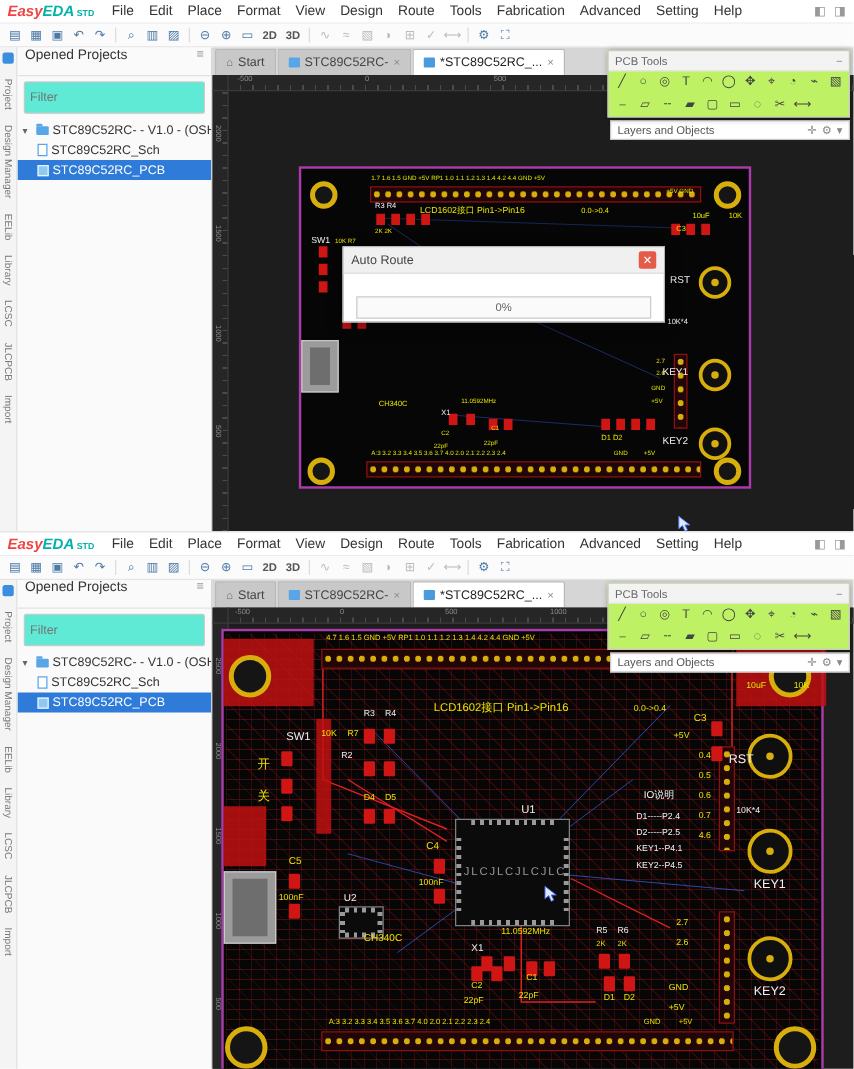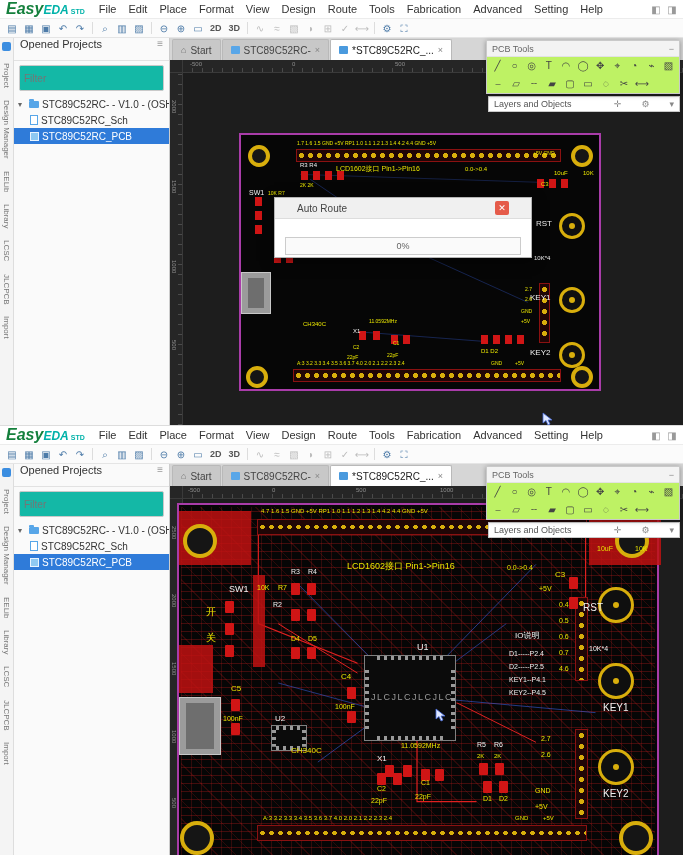--- a/index.html
+++ b/index.html
@@ -5,21 +5,21 @@
   html,body{margin:0;padding:0}
   body{width:683px;height:855px;position:relative;overflow:hidden;background:#fff;
        font-family:"Liberation Sans",sans-serif;-webkit-font-smoothing:antialiased}
   .window{position:absolute;left:0;width:683px;display:flex;flex-direction:column;overflow:hidden;background:#fff}
   #win-top{top:0;height:425px}
   #win-bottom{top:425px;height:430px;border-top:1px solid #ddd}
 
   
   .menubar{height:18px;flex:0 0 18px;background:#fff;border-bottom:1px solid #ececec;display:flex;align-items:center;padding:0 4px}
   .logo{display:flex;align-items:baseline;margin:0 8px 0 2px;white-space:nowrap}
-  .logo-easy{font-size:16px;font-weight:bold;font-style:italic;color:#15803d}
+  .logo-easy{font-size:12px;font-weight:bold;font-style:italic;color:#ef4444}
   .logo-eda{font-size:12px;font-weight:bold;font-style:italic;color:#00b2a9}
   .logo-badge{font-size:7px;font-weight:bold;color:#00b2a9;margin-left:2px}
   .menu-item{font-size:11px;color:#333;padding:0 6px;white-space:nowrap;cursor:default}
   .win-icons{margin-left:auto;display:flex;gap:2px}
   .wi{font-size:10px;color:#999;width:14px;text-align:center}
 
   
   .toolbar{height:18px;flex:0 0 18px;background:#fbfbfb;border-bottom:1px solid #e5e5e5;display:flex;align-items:center;padding:0 4px;gap:1px;overflow:hidden}
   .tb-icon{width:16px;height:15px;font-size:10px;line-height:15px;text-align:center;color:#4d7ba8;flex:0 0 auto}
   .tb-icon.muted{color:#bcbcbc}
@@ -30,21 +30,21 @@
   .win-body{flex:1;display:flex;min-height:0;position:relative}
   .dock{width:13px;flex:0 0 13px;background:#f4f4f4;border-right:1px solid #ddd;display:flex;flex-direction:column;align-items:center;padding-top:4px;gap:12px;overflow:hidden}
   .dock-ico{width:9px;height:9px;background:#3b8de0;border-radius:2px;flex:0 0 auto}
   .dock-tab{writing-mode:vertical-rl;font-size:8px;color:#777;white-space:nowrap;cursor:default}
 
   .projects{width:155px;flex:0 0 155px;background:#fafafa;border-right:1px solid #ccc;display:flex;flex-direction:column;overflow:hidden}
   .proj-header{height:22px;flex:0 0 22px;display:flex;align-items:flex-start;padding:0 6px;border-bottom:1px solid #e2e2e2;font-size:11px;color:#333}
   .proj-header .sp{flex:1}
   .hdr-ico{font-size:10px;color:#999}
   .filter-wrap{padding:4px 5px 3px}
-  .filter{width:100%;box-sizing:border-box;height:17px;font-size:10px;border:1px solid #c9c9c9;border-radius:2px;padding:12px 4px;color:#333;background:#14b8a6;outline:none}
+  .filter{width:100%;box-sizing:border-box;height:17px;font-size:10px;border:1px solid #c9c9c9;border-radius:2px;padding:12px 4px;color:#333;background:#5eead4;outline:none}
   .tree{padding-top:2px;font-size:10px;color:#333}
   .tree-row{display:flex;align-items:center;height:16px;padding-left:4px;gap:3px;white-space:nowrap;overflow:hidden}
   .tree-row.child{padding-left:16px}
   .tree-row.selected{background:#2f7bd9;color:#fff}
   .tw{width:8px;font-size:8px;color:#666;flex:0 0 auto}
   .ico-folder{width:10px;height:7px;background:#58a6e8;border-radius:1px;position:relative;flex:0 0 auto}
   .ico-folder::before{content:"";position:absolute;top:-2px;left:0;width:5px;height:2px;background:#58a6e8;border-radius:1px 1px 0 0}
   .ico-sheet{width:8px;height:10px;background:#fff;border:1px solid #58a6e8;box-sizing:border-box;flex:0 0 auto}
   .ico-pcb{width:9px;height:9px;background:#8ec9f2;border:1px solid #e8f4ff;box-sizing:border-box;flex:0 0 auto}
 
@@ -99,27 +99,27 @@
   .pcb-lbl.y{color:#e8e400}
   .pcb-lbl.w{color:#f0f0f0}
   .pcb-lbl.g{color:#9a9a9a;letter-spacing:1.5px}
 
   
   .palette{position:absolute;top:2px;right:3px;width:192px;background:#bef264;border:1px solid #c9c9c9;box-shadow:0 1px 5px rgba(0,0,0,.35);z-index:30}
   .palette-hdr{height:15px;background:#f3f3f3;border-bottom:1px solid #e3e3e3;display:flex;align-items:center;font-size:9px;color:#666;padding:0 5px}
   .palette-min{margin-left:auto;color:#888;font-size:9px}
   .palette-row{display:flex;padding:2px 3px;gap:2px}
   .pt-icon{width:16px;height:14px;text-align:center;font-size:10px;line-height:14px;color:#444}
-  .layersbar{position:absolute;top:58px;right:3px;width:192px;height:16px;background:#fff;border:1px solid #c9c9c9;display:flex;align-items:center;font-size:9px;color:#555;padding:0 5px;gap:20px;box-sizing:border-box;z-index:29}
+  .layersbar{position:absolute;top:58px;right:3px;width:192px;height:16px;background:#fff;border:1px solid #c9c9c9;display:flex;align-items:center;font-size:9px;color:#555;padding:0 5px;gap:4px;box-sizing:border-box;z-index:29}
   .lb-title{flex:1}
   .lb-ico{color:#888;font-size:9px}
 
   
   .dialog{position:absolute;left:104px;top:137px;width:256px;background:#fff;border:1px solid #b5b5b5;box-shadow:0 3px 12px rgba(0,0,0,.55);z-index:40}
-  .dlg-title{height:20px;background:#f0f0f0;border-bottom:1px solid #ddd;display:flex;align-items:center;padding:0 22px;font-size:10px;color:#444}
+  .dlg-title{height:20px;background:#f0f0f0;border-bottom:1px solid #ddd;display:flex;align-items:center;padding:0 6px;font-size:10px;color:#444}
   .dlg-close{margin-left:auto;width:14px;height:14px;background:#e55b4a;color:#fff;font-size:9px;line-height:14px;text-align:center;border-radius:2px}
   .dlg-body{padding:9px 10px 2px}
   .dlg-msg{font-size:10px;color:#555}
   .dlg-progress{margin-top:9px;height:16px;border:1px solid #ccc;background:#fafafa;position:relative;font-size:9px;color:#666;text-align:center;line-height:16px}
   .dlg-fill{position:absolute;left:0;top:0;bottom:0;width:0;background:#7fc3f7}
   .dlg-footer{display:flex;align-items:center;justify-content:center;gap:8px;padding:9px 10px 11px;position:relative}
   .btn{height:18px;padding:0 10px;font-size:10px;color:#fff;border:none;border-radius:2px;line-height:18px;cursor:pointer;font-family:"Liberation Sans",sans-serif}
   .btn-stop{background:#1789e6}
   .btn-cancel{background:#58a6ee}
   .dlg-help{position:absolute;right:8px;top:11px;width:13px;height:13px;border:1px solid #1789e6;color:#1789e6;border-radius:50%;font-size:9px;line-height:13px;text-align:center}

